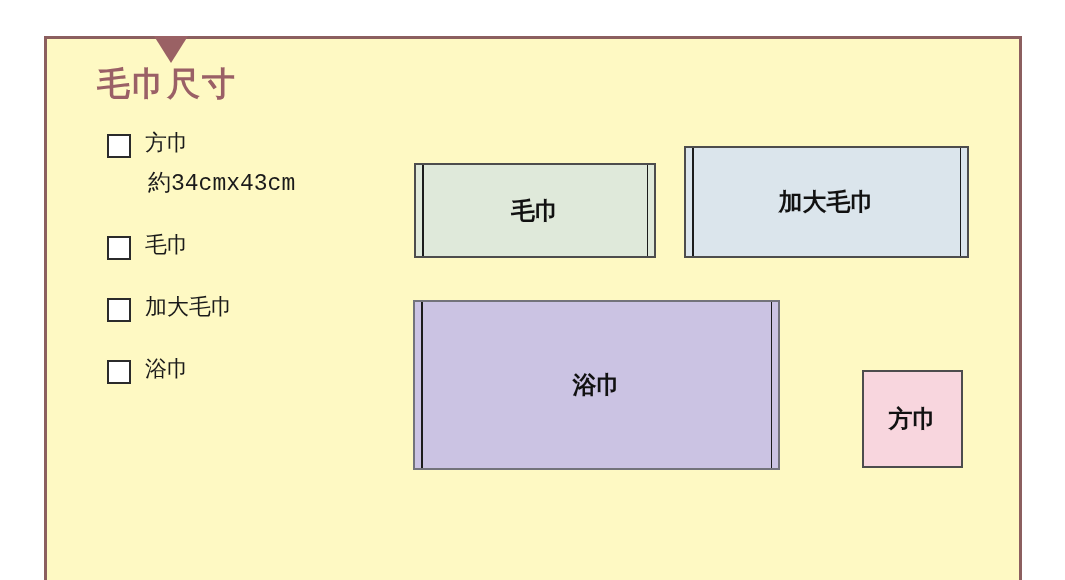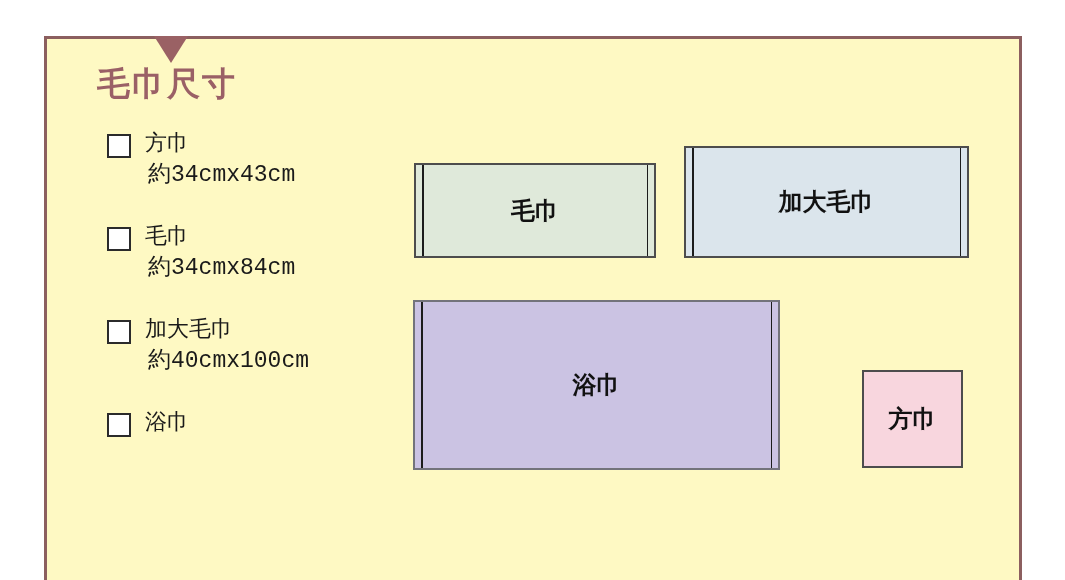--- a/index.html
+++ b/index.html
@@ -70,21 +70,21 @@
     height: 20px;
     border: 2px solid #2b2b2b;
     background: #ffffff;
     margin-top: 3px;
     flex: 0 0 auto;
   }
   .size-line {
     padding-left: 41px;
     font-size: 23px;
     line-height: 29px;
-    margin-top: 2px;
+    margin-top: 11px;
     white-space: nowrap;
   }
   .towel {
     position: absolute;
     box-sizing: border-box;
     border: 2px solid #4d4d4d;
     display: flex;
     align-items: center;
     justify-content: center;
   }
@@ -127,29 +127,27 @@
           <span>方巾</span>
         </div>
         <div class="size-line">約34cmx43cm</div>
       </div>
 
       <div class="check-item">
         <div class="check-line">
           <div class="checkbox"></div>
           <span>毛巾</span>
         </div>
-        <div class="size-line">約34cmx84cm</div>
       </div>
 
       <div class="check-item">
         <div class="check-line">
           <div class="checkbox"></div>
           <span>加大毛巾</span>
         </div>
-        <div class="size-line">約40cmx100cm</div>
       </div>
 
       <div class="check-item">
         <div class="check-line">
           <div class="checkbox"></div>
           <span>浴巾</span>
         </div>
       </div>
 
     </div>

